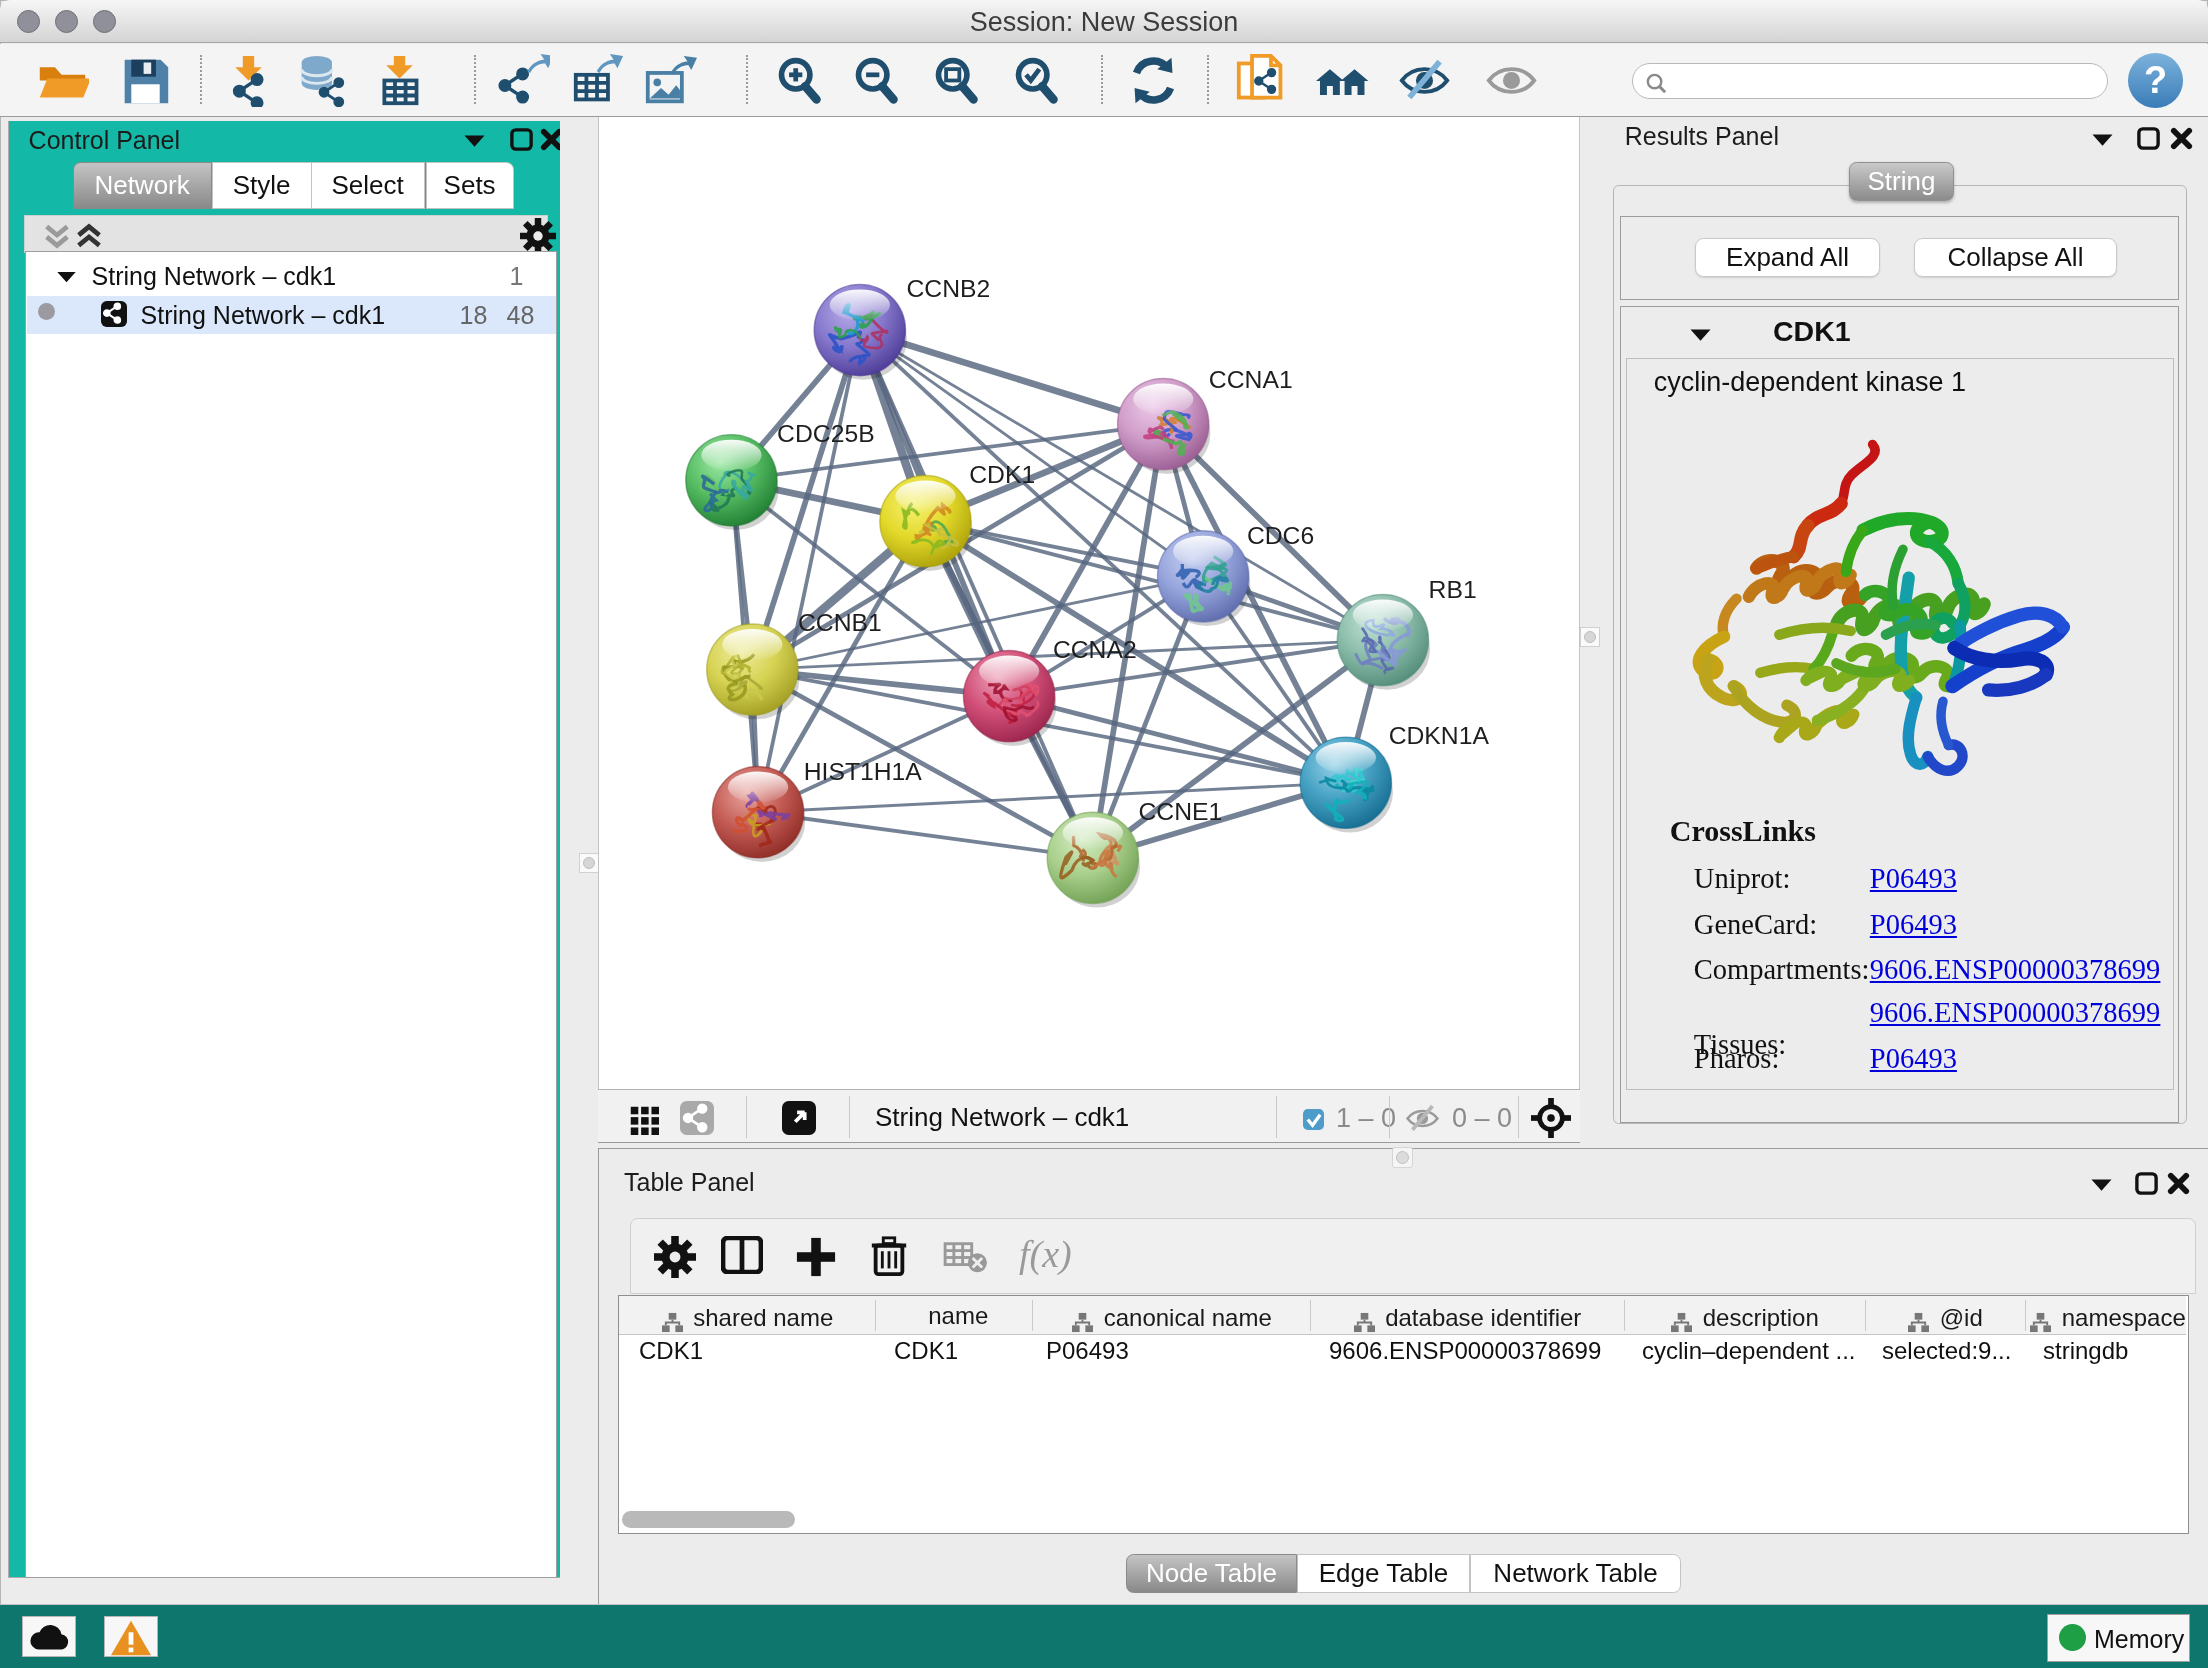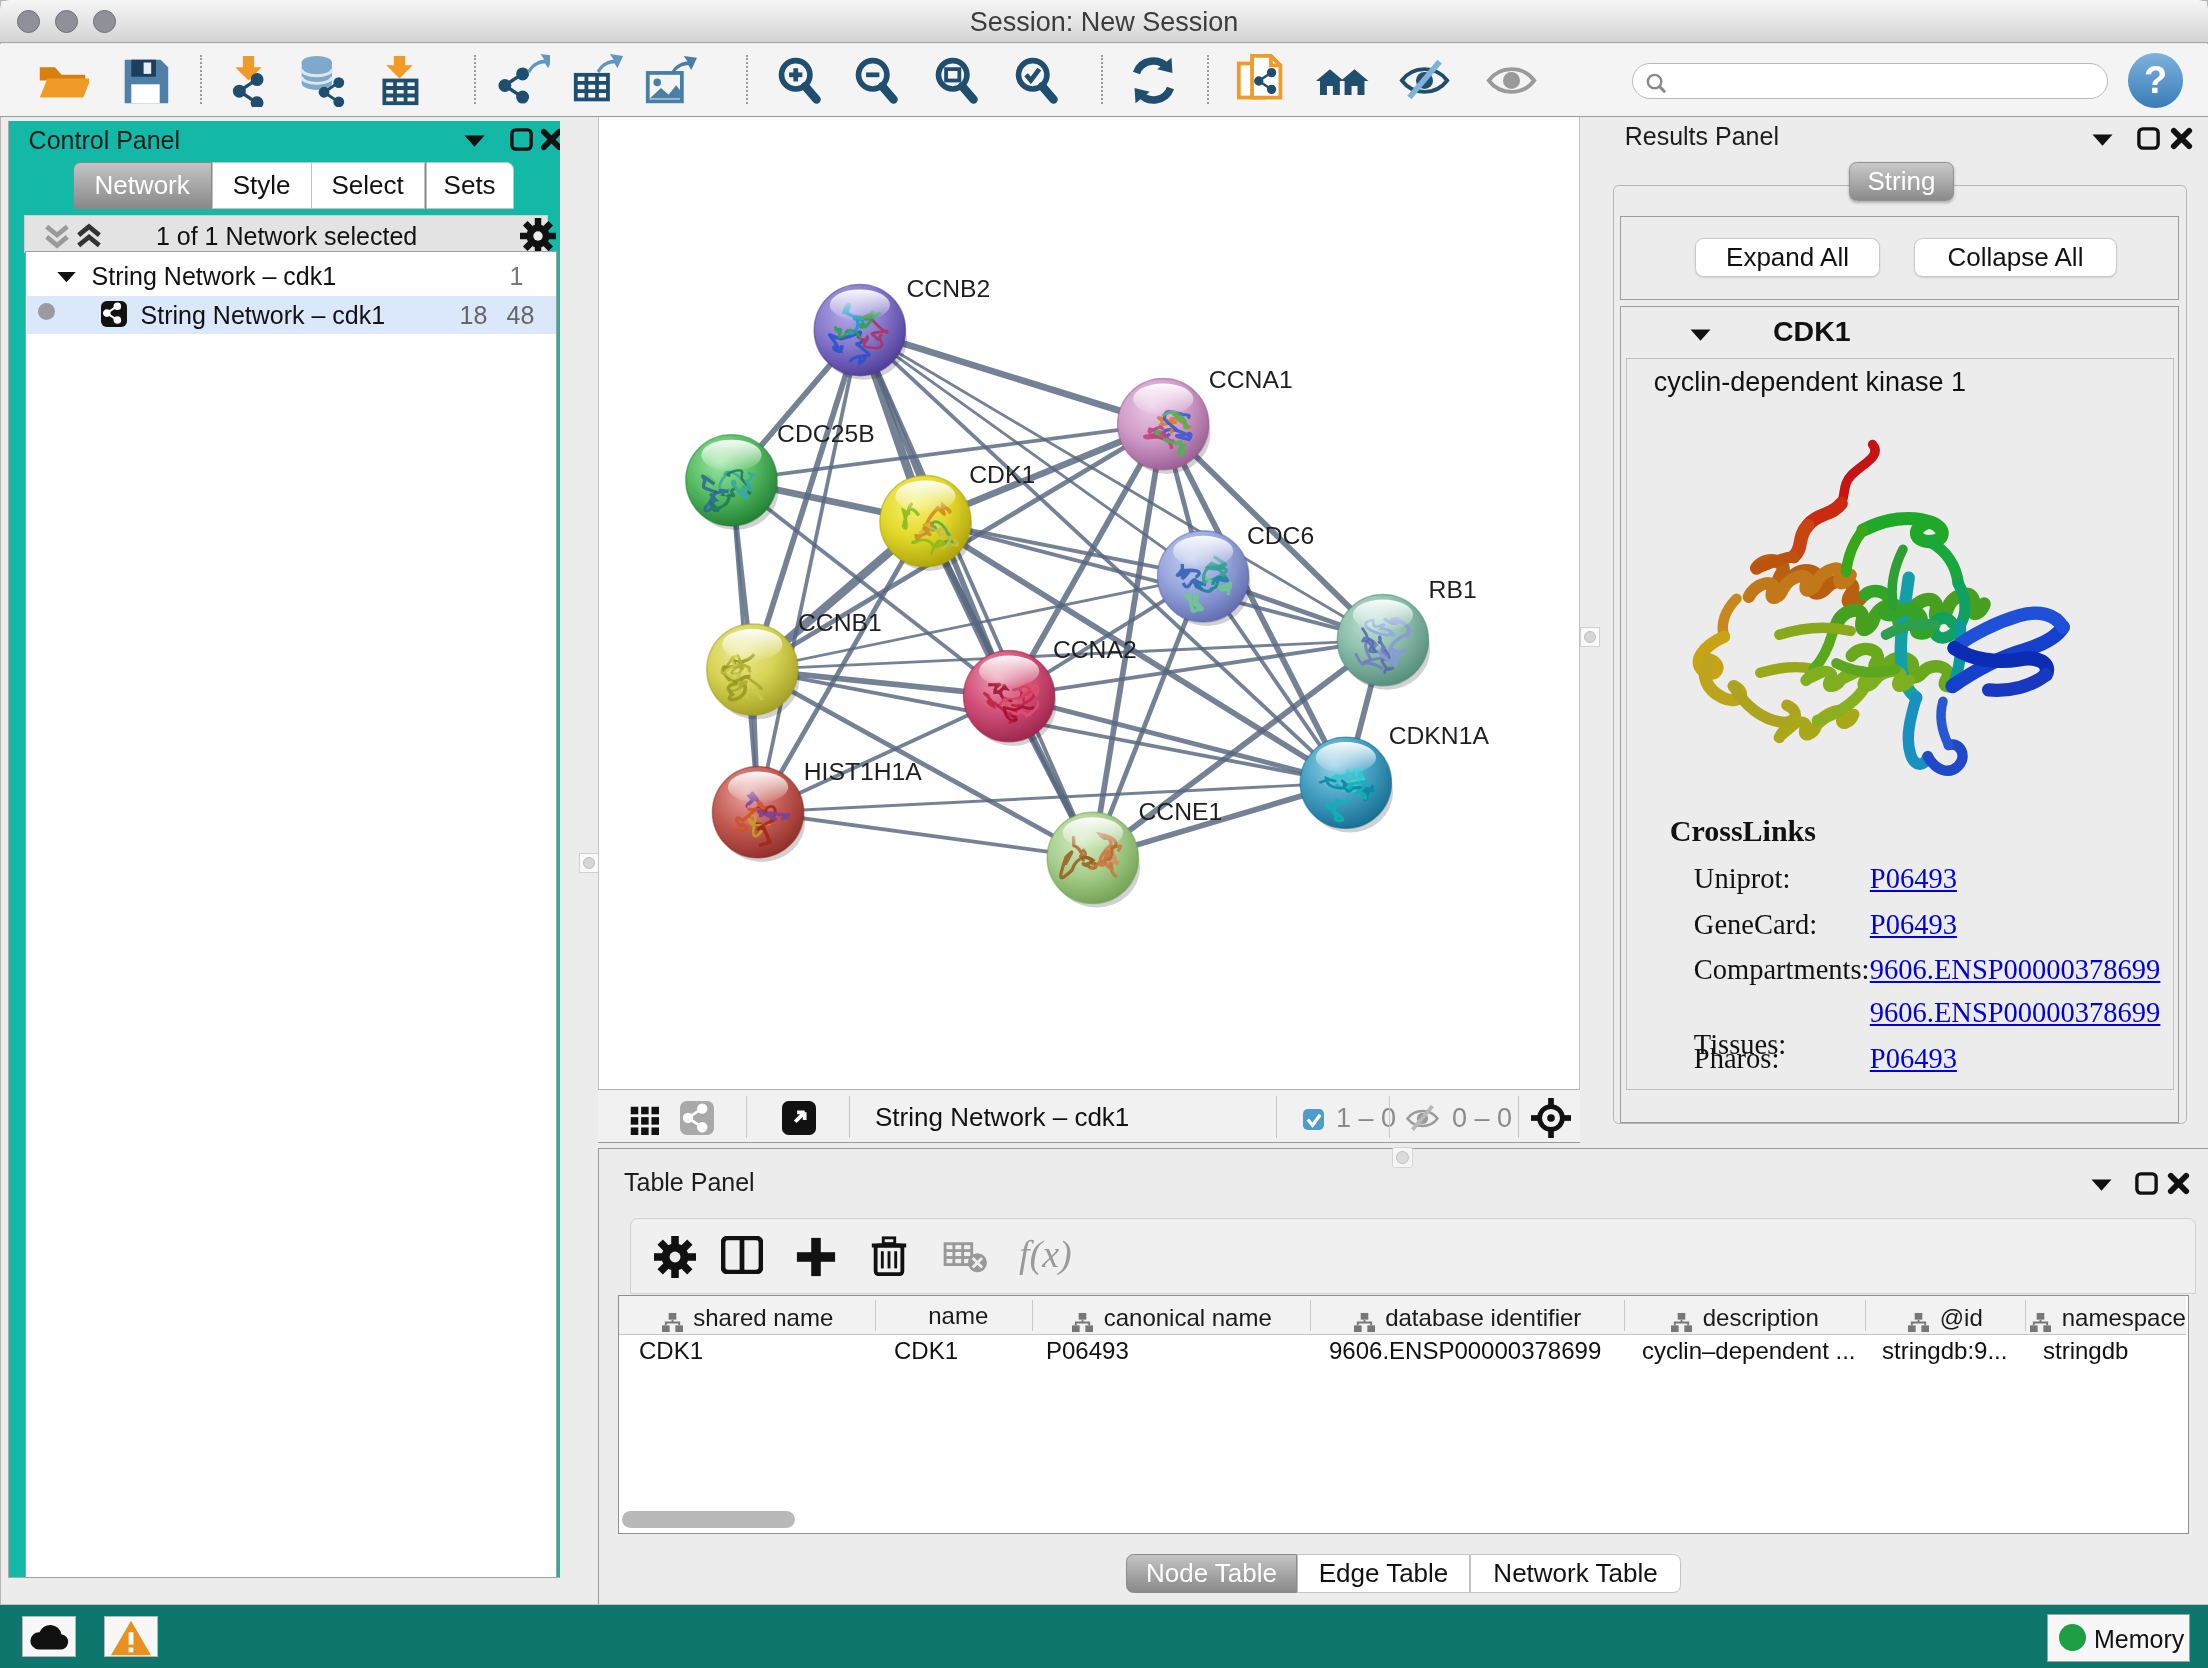--- a/index.html
+++ b/index.html
@@ -238,21 +238,20 @@
             <path d="M5 7 l11 9 11 -9"></path>
             <path d="M5 18 l11 9 11 -9"></path>
           </g>
         </svg></div>
       <div class="abs" style="left:49px;top:3.8px"><svg width="30" height="32" viewBox="0 0 32 34" style="">
           <g fill="none" stroke="#333" stroke-width="5">
             <path d="M5 16 l11 -9 11 9"></path>
             <path d="M5 27 l11 -9 11 9"></path>
           </g>
         </svg></div>
-      <div class="abs" style="left:0;top:5.7px;width:524px;text-align:center;font-size:25px;color:#111">1 of 1 Network selected</div>
       <div class="abs" style="left:495px;top:1.9px"><svg width="36" height="36" viewBox="0 0 38 38" style="">
           <circle cx="19.0" cy="19.0" r="12.16" fill="#111"></circle>
           <circle cx="19.0" cy="19.0" r="4.94" fill="#ececec"></circle>
           <rect x="15.58" y="0.0" width="6.84" height="7.6000000000000005" fill="#111" transform="rotate(0 19.0 19.0)"></rect>
           <rect x="15.58" y="0.0" width="6.84" height="7.6000000000000005" fill="#111" transform="rotate(45 19.0 19.0)"></rect>
           <rect x="15.58" y="0.0" width="6.84" height="7.6000000000000005" fill="#111" transform="rotate(90 19.0 19.0)"></rect>
           <rect x="15.58" y="0.0" width="6.84" height="7.6000000000000005" fill="#111" transform="rotate(135 19.0 19.0)"></rect>
           <rect x="15.58" y="0.0" width="6.84" height="7.6000000000000005" fill="#111" transform="rotate(180 19.0 19.0)"></rect>
           <rect x="15.58" y="0.0" width="6.84" height="7.6000000000000005" fill="#111" transform="rotate(225 19.0 19.0)"></rect>
           <rect x="15.58" y="0.0" width="6.84" height="7.6000000000000005" fill="#111" transform="rotate(270 19.0 19.0)"></rect>
@@ -837,21 +836,21 @@
               <rect x="15" y="14" width="8" height="7" fill="#777"></rect>
               <path d="M12 8 v3 M5 14 v-3 h14 v3" stroke="#777" stroke-width="2" fill="none"></path>
             </svg></span>namespace</div>
         <div class="thsep" style="left:1406px"></div>
       </div>
       <div class="tdcell" style="left:20px">CDK1</div>
       <div class="tdcell" style="left:275px">CDK1</div>
       <div class="tdcell" style="left:427px">P06493</div>
       <div class="tdcell" style="left:710px">9606.ENSP00000378699</div>
       <div class="tdcell" style="left:1023px">cyclin–dependent ...</div>
-      <div class="tdcell" style="left:1263px">stringdb:9...</div>
+      <div class="tdcell" style="left:1263px">selected:9...</div>
       <div class="tdcell" style="left:1424px">stringdb</div>
       <div id="hscroll"></div>
     </div>
     <div class="btab" style="left:527px;width:171px;background:linear-gradient(#c4c4c4,#898989);color:#fff;border-color:#8a8a8a;border-radius:7.6px 0 0 7.6px;line-height:37px">Node Table</div>
     <div class="btab" style="left:698px;width:173px;line-height:37px">Edge Table</div>
     <div class="btab" style="left:871px;width:211px;border-radius:0 7.6px 7.6px 0;line-height:37px">Network Table</div>
   </div>
 <div id="statusbar" class="abs">
     <div class="sbtn" style="left:22px"><svg width="48" height="42" viewBox="0 0 50 44" style="">
         <path d="M14 34 a9 9 0 0 1 1 -18 a12 12 0 0 1 23 2 a8 8 0 0 1 -2 16 z" fill="#111"></path>

